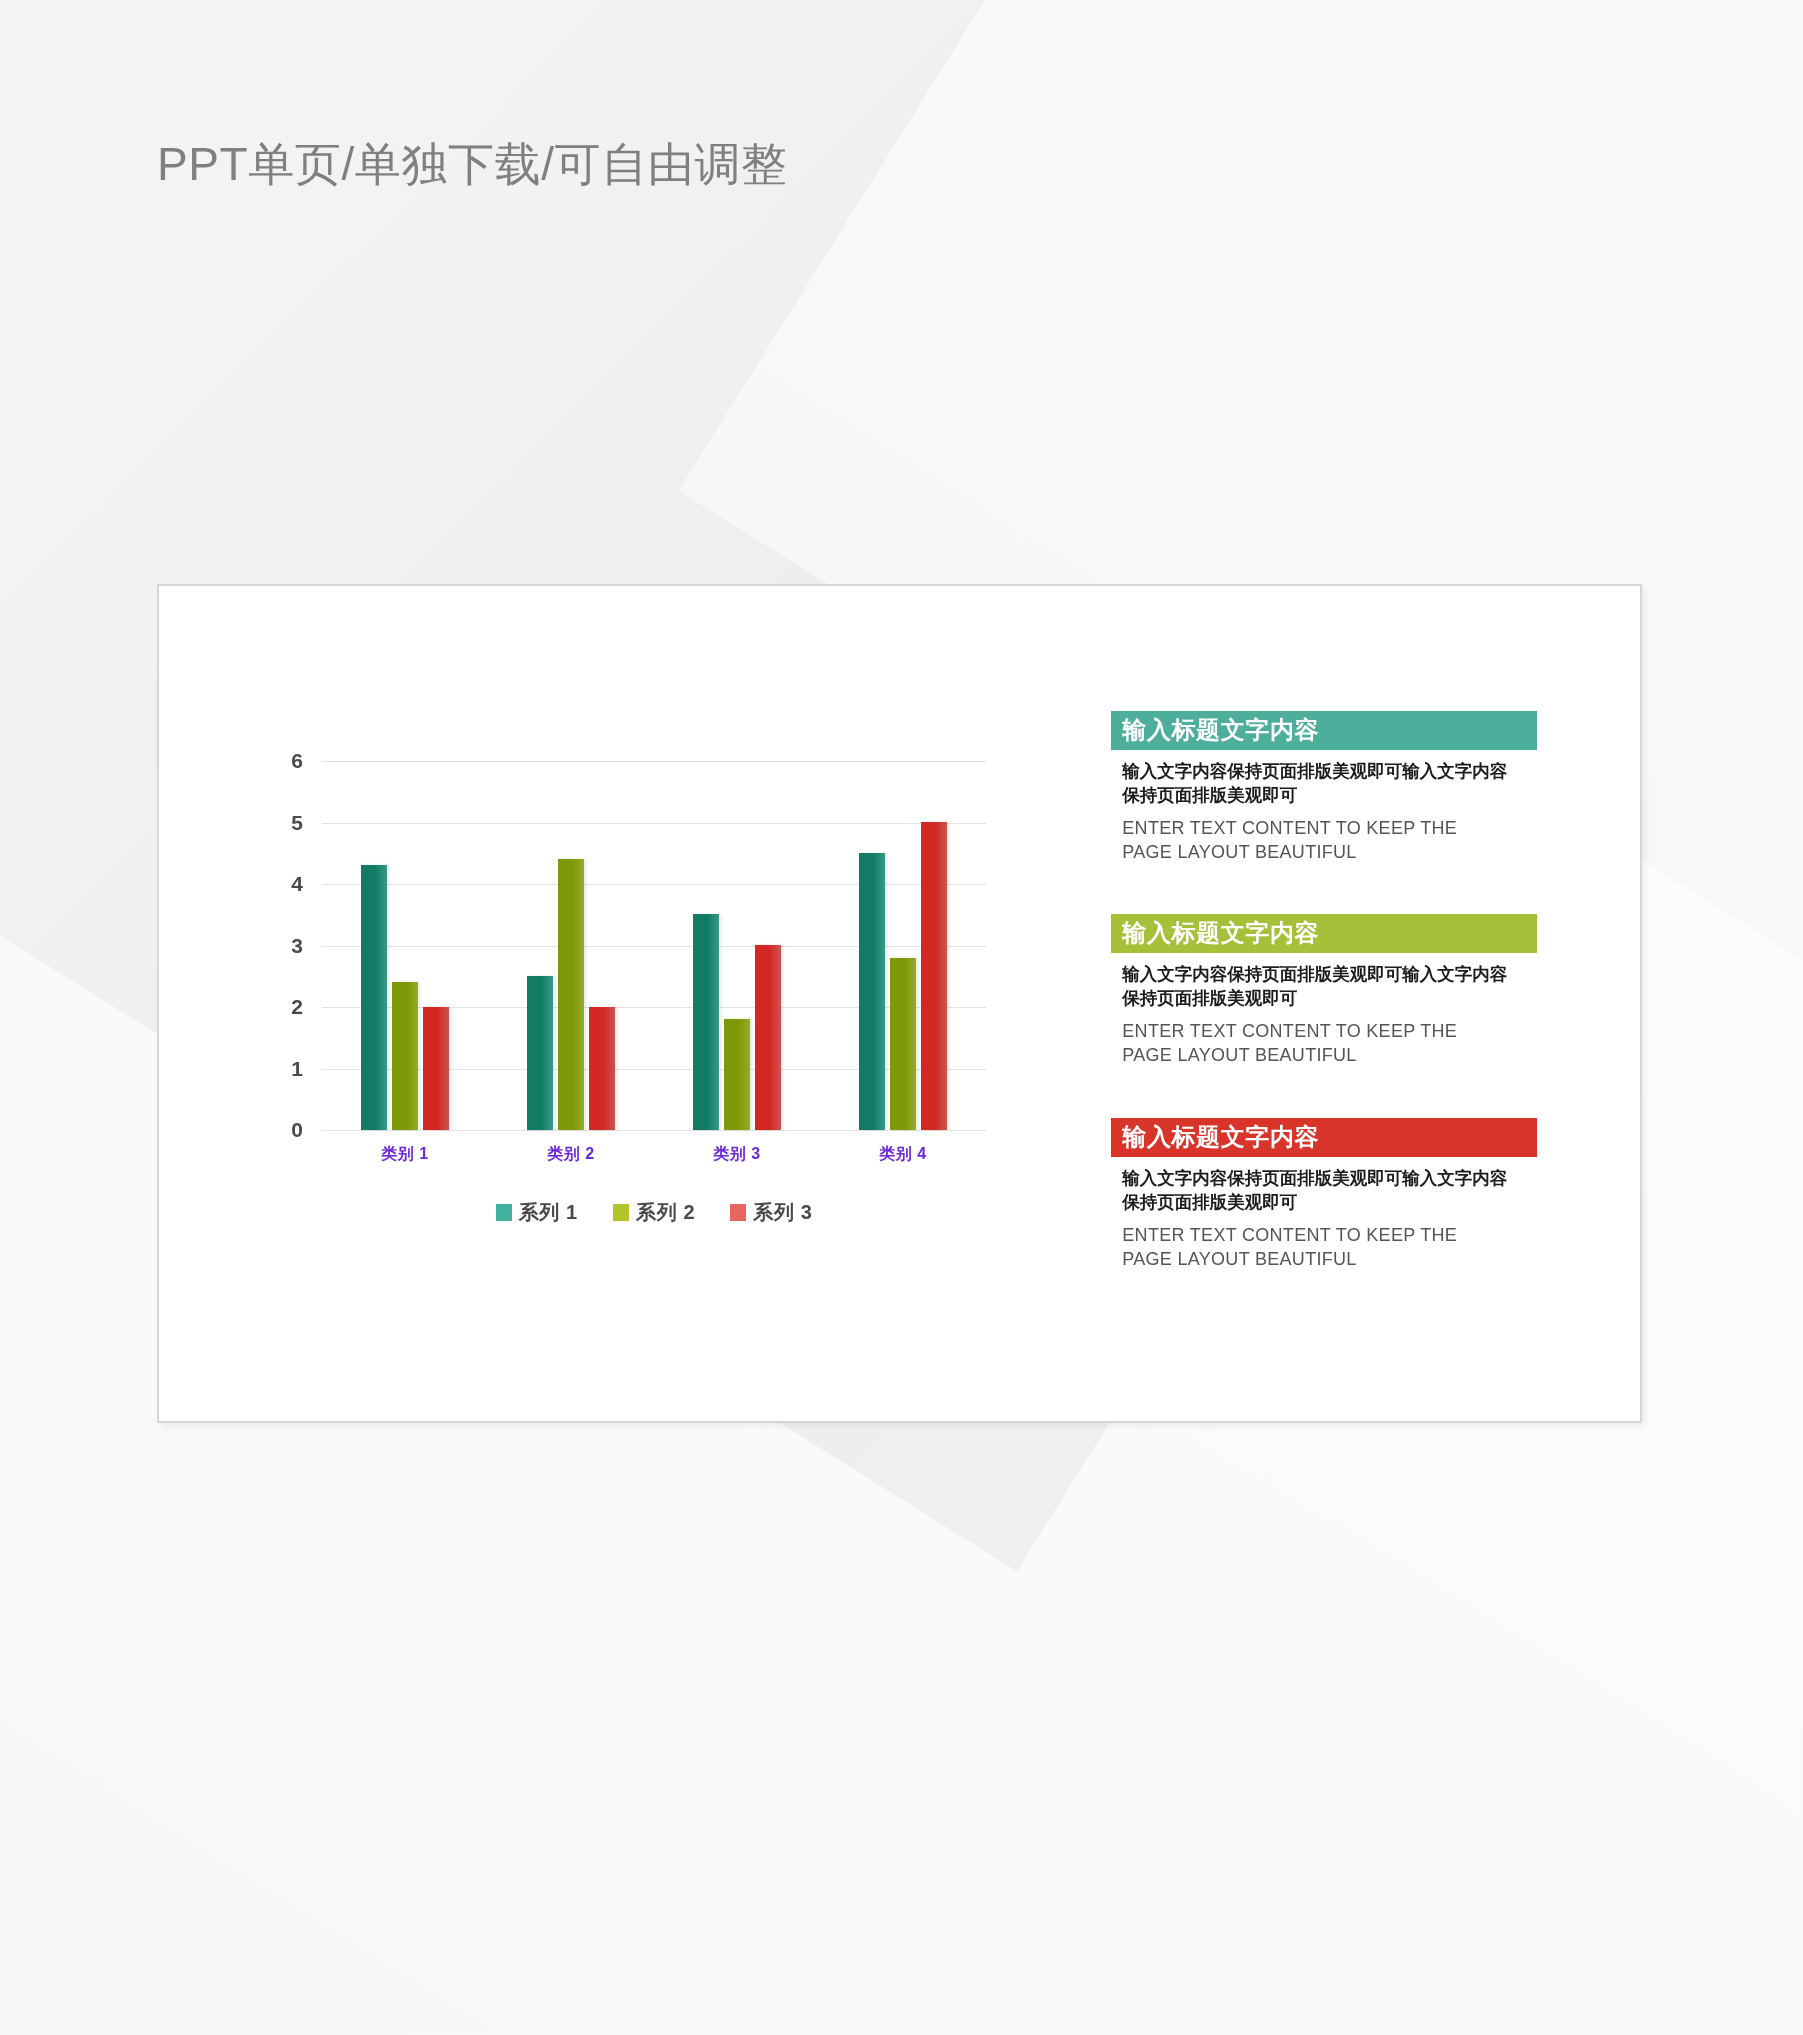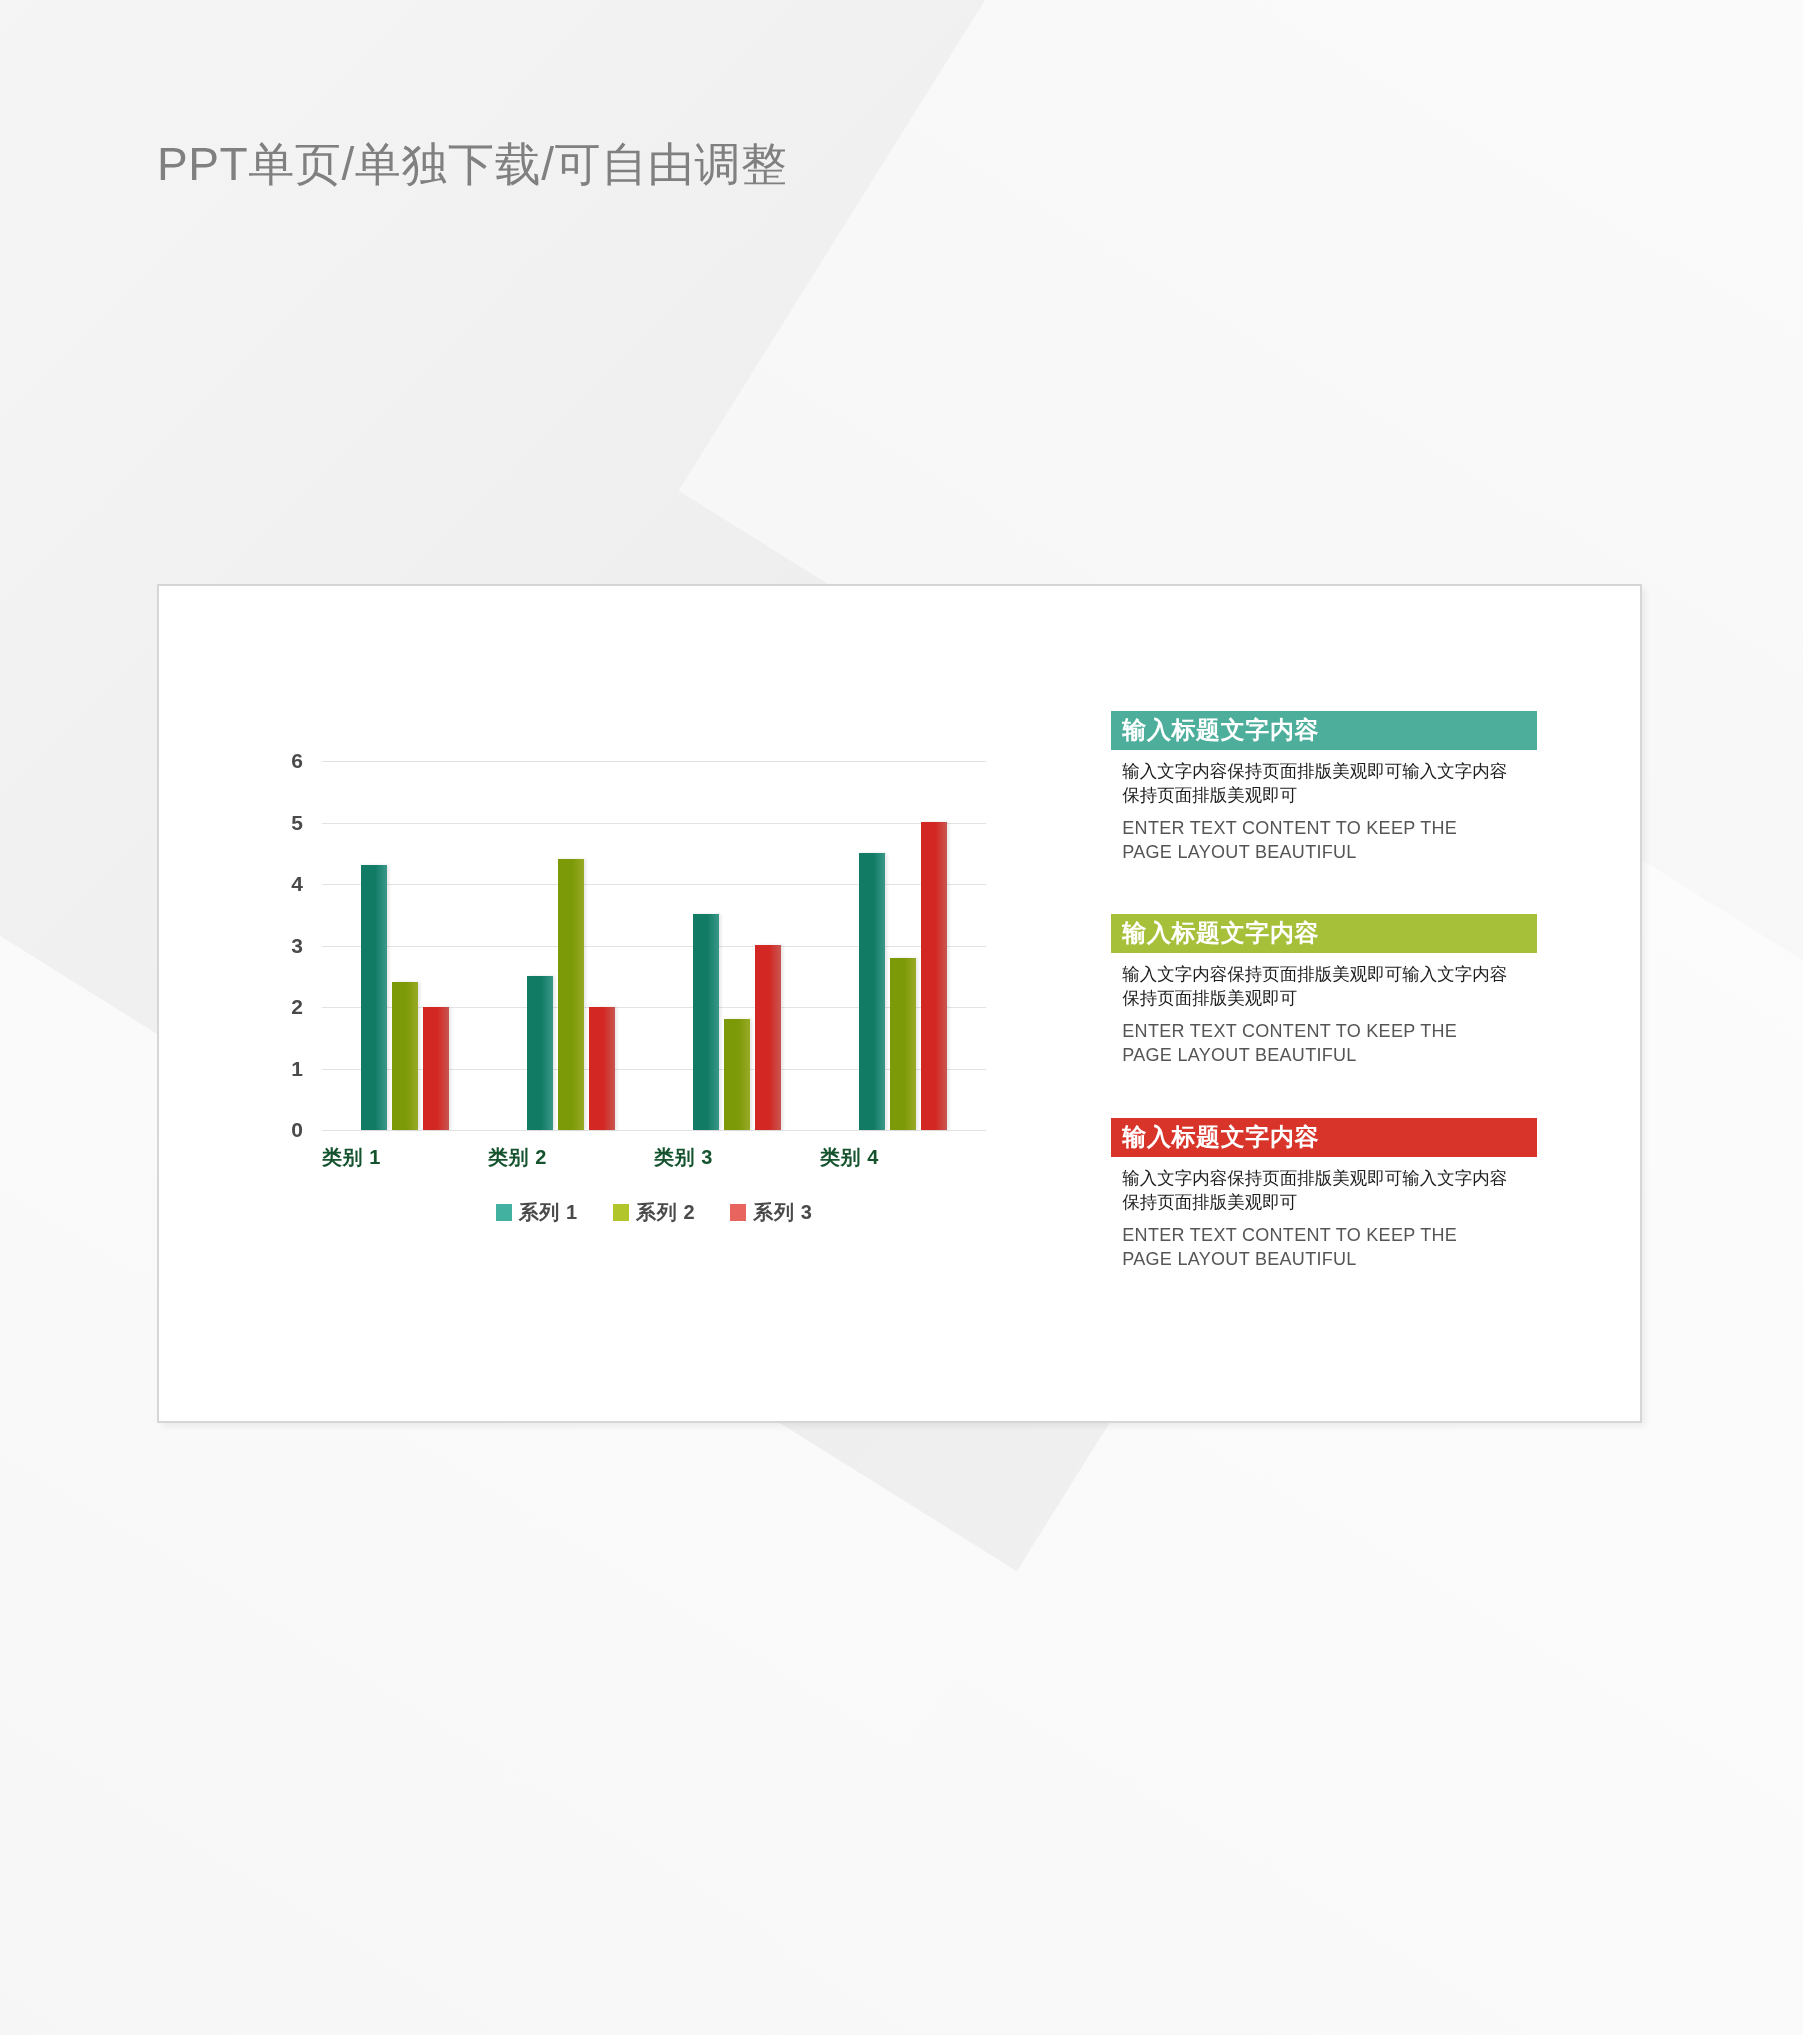--- a/index.html
+++ b/index.html
@@ -138,24 +138,24 @@
     box-shadow:1.9px 0 3.1px rgba(0,0,0,0.10);
   }
   .x-labels {
     position:absolute;
     left:44px; top:383px;
     width:664px;
     display:flex;
   }
   .x-label {
     flex:1 1 0;
-    text-align:left;
-    font-size:20px;
-    font-weight:700;
-    color:#14532d;
+    text-align:center;
+    font-size:16px;
+    font-weight:700;
+    color:#6d28d9;
     letter-spacing:0.6px;
   }
   .legend {
     position:absolute;
     left:44px; top:438px;
     width:664px;
     display:flex;
     justify-content:center;
     align-items:center;
     gap:35px;
@@ -183,21 +183,21 @@
     font-size:24px;
     font-weight:700;
     color:#ffffff;
     letter-spacing:0.6px;
     line-height:1.15;
   }
   .info-cn {
     margin-top:8.8px;
     padding-left:11.3px;
     font-size:17.5px;
-    font-weight:400;
+    font-weight:700;
     color:#1c1c1c;
     line-height:1.38;
     width:401px;
   }
   .info-en {
     margin-top:10px;
     padding-left:11.3px;
     font-size:18px;
     color:#555555;
     line-height:1.32;

